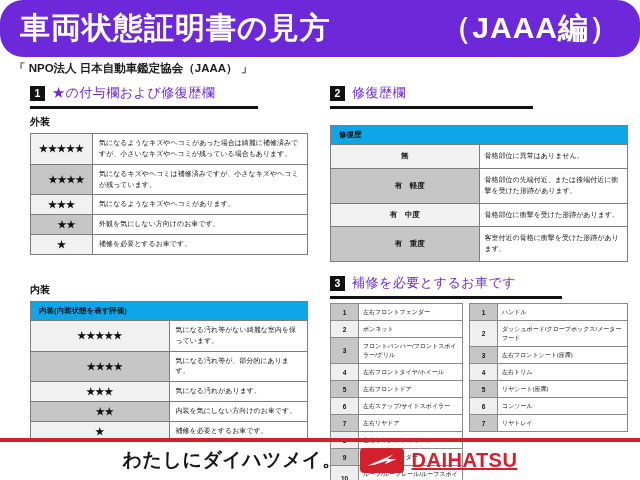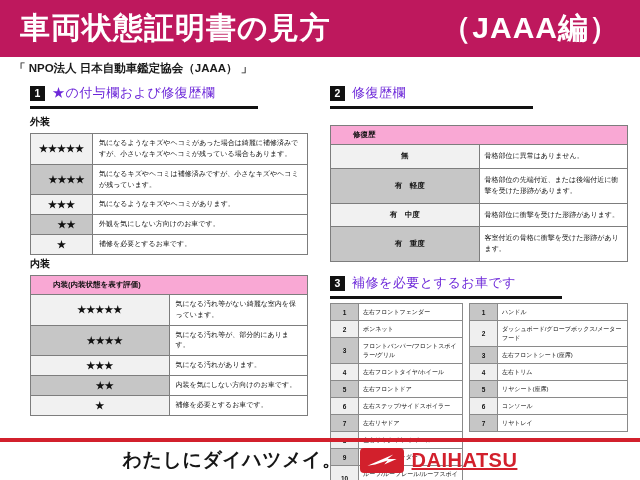--- a/index.html
+++ b/index.html
@@ -1,21 +1,21 @@
 <!DOCTYPE html>
 <html><head>
 <meta charset="utf-8">
 <style>
   * { margin:0; padding:0; box-sizing:border-box; }
   html,body { width:640px; height:480px; background:#ffffff; font-family:"Liberation Sans", sans-serif; }
   #page { position:relative; width:640px; height:480px; background:#fff; overflow:hidden; }
 
   
-  .banner { position:absolute; left:0; top:0; width:640px; height:57px; background:#be185d;
-            display:flex; align-items:center; justify-content:space-between; padding:0 20px; }
+  .banner { position:absolute; left:0; top:0; width:640px; height:57px; background:#6d28d9;
+            display:flex; align-items:center; justify-content:space-between; padding:0 20px;border-radius:23px; }
   .banner .t { color:#fff; font-size:30px; font-weight:bold; letter-spacing:1px; }
 
   .subtitle { position:absolute; left:14px; top:61px; font-size:11.5px; font-weight:bold; color:#1a1a1a; }
 
   
   .sec-head { display:flex; align-items:center; gap:7px; padding-bottom:4px; border-bottom:3px solid #111; }
   .sec-num { width:15px; height:15px; background:#111; color:#fff; font-size:10.5px; font-weight:bold;
              display:flex; align-items:center; justify-content:center; flex:0 0 15px; }
   .sec-title { font-size:13px; font-weight:normal; color:#6d28d9; letter-spacing:0.5px; }
 
@@ -24,21 +24,21 @@
   .col-left  .sec-head { width:228px; }
   .rule2 { width:203px; }
   .rule3 { width:232px; }
 
   .grp-label { font-size:10px; font-weight:bold; color:#111; margin:6px 0 4px 0; }
 
   
   table { border-collapse:collapse; width:100%; table-layout:fixed; }
   .tbl { border:1px solid #555; }
   .tbl th, .tbl td { border:1px solid #7d7d7d; }
-  .tbl th { background:#f9a8d4; font-size:7.5px; font-weight:bold; text-align:left; padding:4px 22px; color:#111; }
+  .tbl th { background:#0ea5e9; font-size:7.5px; font-weight:bold; text-align:left; padding:4px 8px; color:#111; }
   .key { width:62px; text-align:center; vertical-align:middle; font-weight:bold; color:#111; }
   .key.light { background:#f1f1f1; }
   .key.gray  { background:#c6c6c6;padding-left:10px; }
   .stars { font-size:10px; letter-spacing:0px; }
   .grade { font-size:7.5px; }
   .desc { font-size:7px; line-height:1.55; padding:4px 6px; color:#111; vertical-align:middle; }
   .s2 .desc { padding:6px 5px; }
   .s2 .key { width:60px; }
 
   
@@ -95,21 +95,21 @@
         <td class="key gray stars">★★</td>
         <td class="desc">外観を気にしない方向けのお車です。</td>
           </tr>
       <tr>
         <td class="key light stars">★</td>
         <td class="desc">補修を必要とするお車です。</td>
           </tr>
     </tbody>
       </table>
 
-    <div class="grp-label" style="margin-top:2px;">内装</div>
+    <div class="grp-label" style="margin-top:28px;">内装</div>
     <table class="tbl">
       <tbody>
           <tr>
             <th colspan="2">内装(内装状態を表す評価)</th>
           </tr>
       <tr>
         <td class="key light stars">★★★★★</td>
         <td class="desc">気になる汚れ等がない綺麗な室内を保っています。</td>
           </tr>
       <tr>

